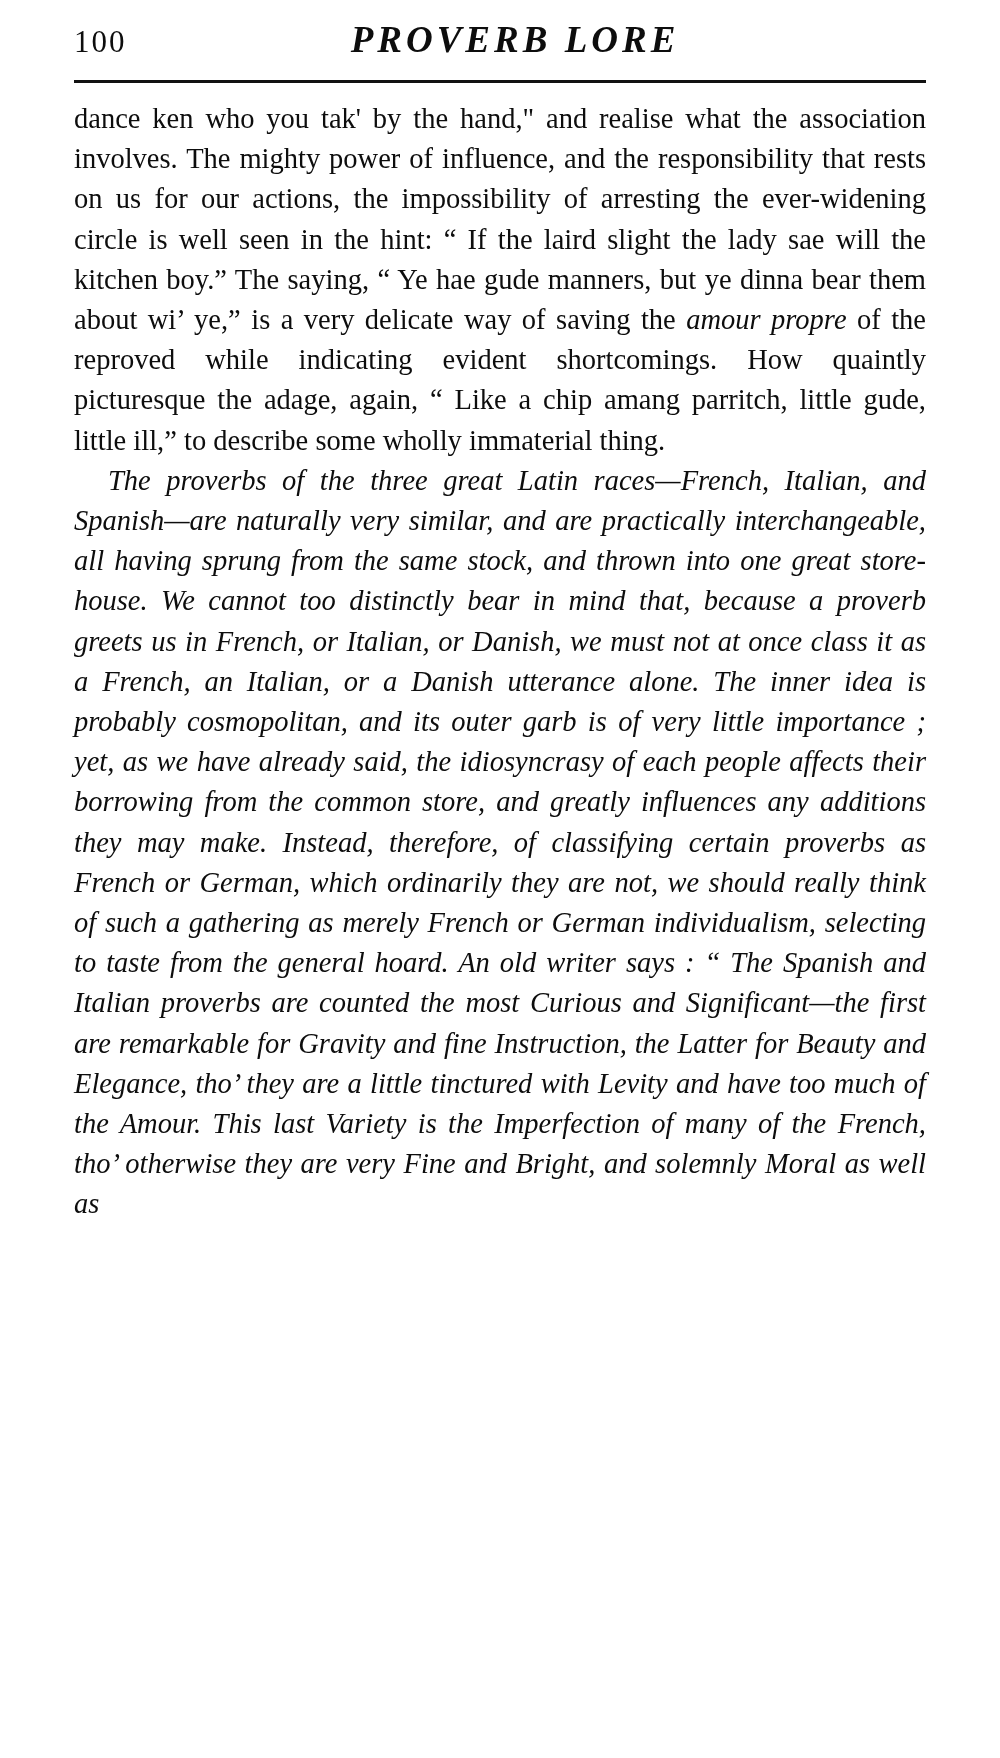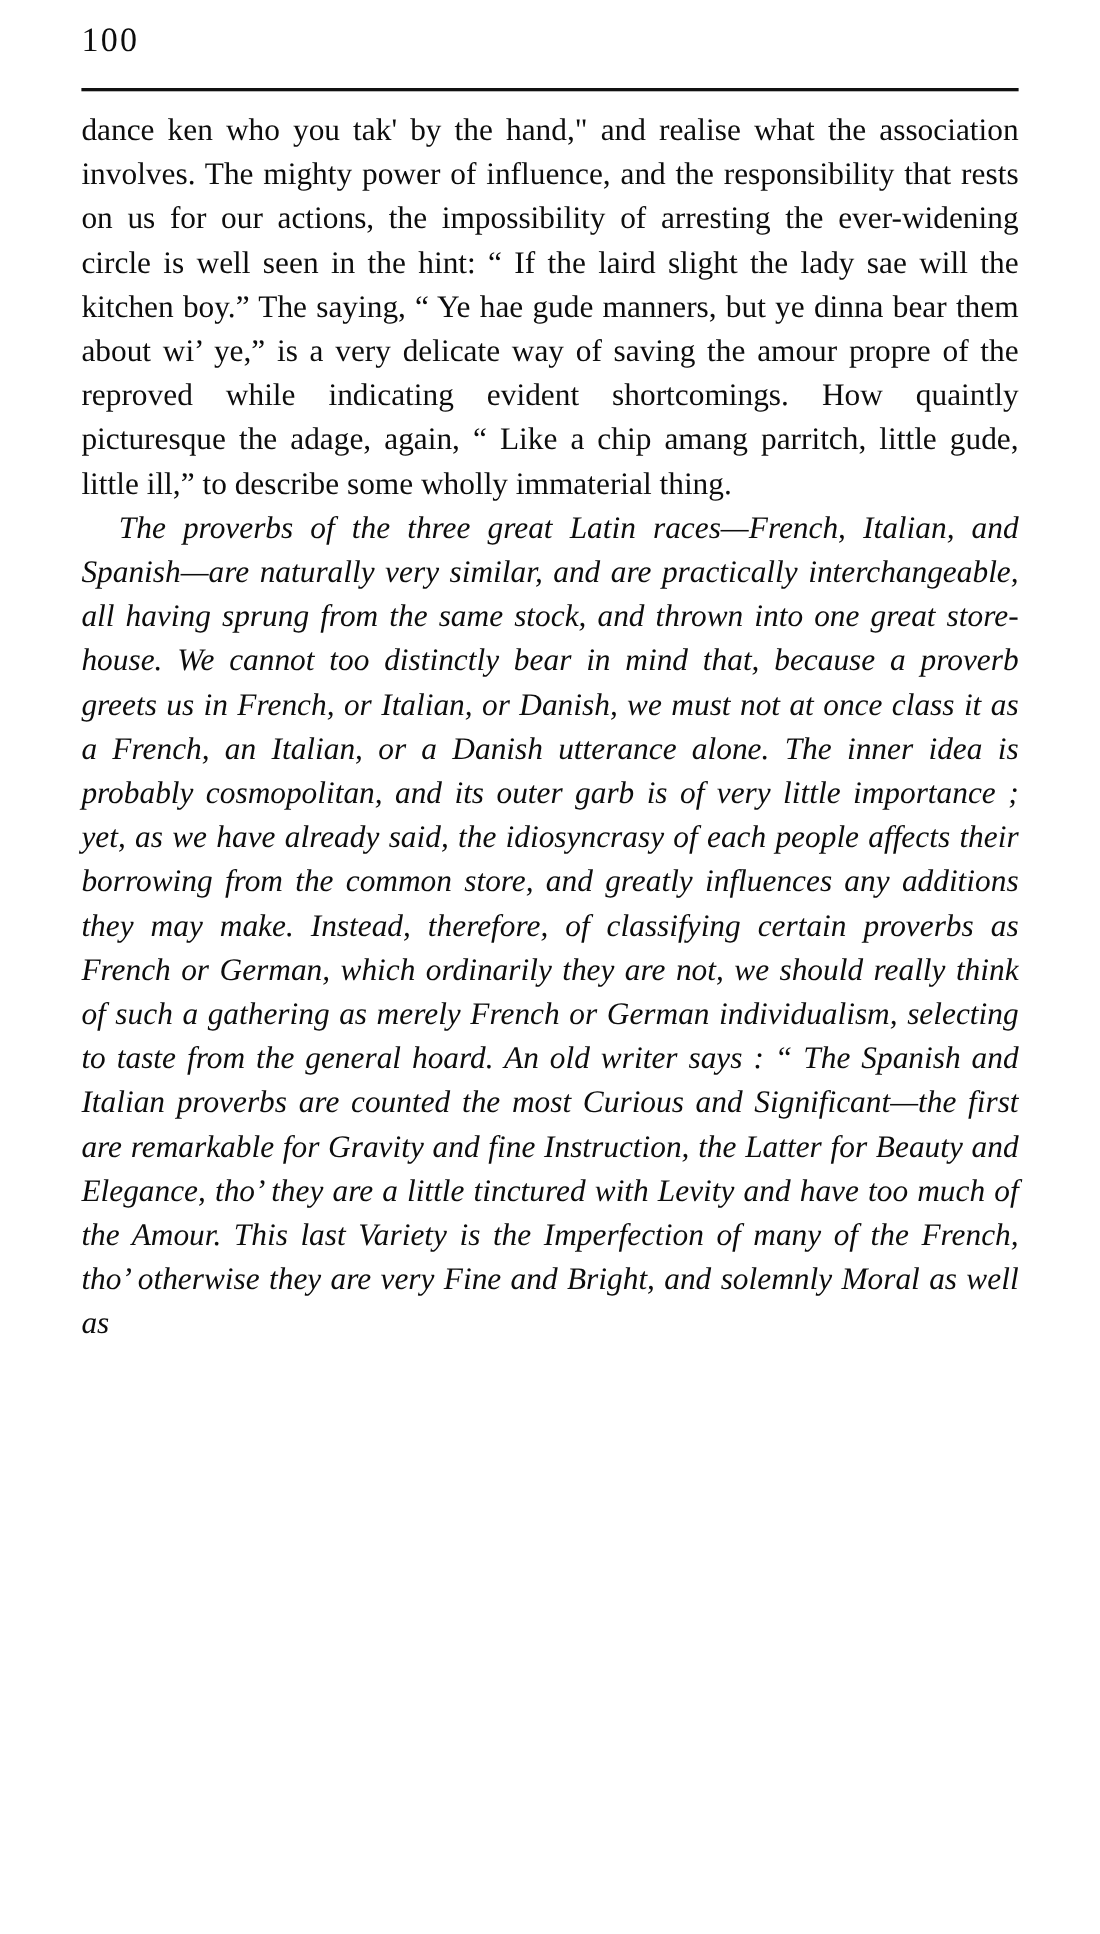--- a/index.html
+++ b/index.html
@@ -57,30 +57,32 @@
     hyphens: none;
   }
   .body-text p {
     margin: 0;
   }
   .body-text p.indent {
     text-indent: 34px;
     font-style: italic;
   }
   .it {
+    font-style: italic;
     margin-top: 30px;
   }
 </style>
 </head>
 <body>
 
 <div class="page">
 
   <div class="header">
     <div class="folio">100</div>
+    <div class="running-title">PROVERB LORE</div>
   </div>
 
   <hr class="rule">
 
   <div class="body-text" id="body-text">
       <p><span>dance ken who you tak' by the hand," and realise what the association involves.  The mighty power of influence, and the responsibility that rests on us for our actions, the impossibility of arresting the ever-widening circle is well seen in the hint: “ If the laird slight the lady sae will the kitchen boy.”  The saying, “ Ye hae gude manners, but ye dinna bear them about wi’ ye,” is a very delicate way of saving the </span><span class="it">amour propre</span><span> of the reproved while indicating evident shortcomings.  How quaintly picturesque the adage, again, “ Like a chip amang parritch, little gude, little ill,” to describe some wholly immaterial thing.</span></p>
       <p class="indent"><span>The proverbs of the three great Latin races—French, Italian, and Spanish—are naturally very similar, and are practically interchangeable, all having sprung from the same stock, and thrown into one great store-house. We cannot too distinctly bear in mind that, because a proverb greets us in French, or Italian, or Danish, we must not at once class it as a French, an Italian, or a Danish utterance alone.  The inner idea is probably cosmopolitan, and its outer garb is of very little importance ; yet, as we have already said, the idiosyncrasy of each people affects their borrowing from the common store, and greatly influences any additions they may make.  Instead, therefore, of classifying certain proverbs as French or German, which ordinarily they are not, we should really think of such a gathering as merely French or German individualism, selecting to taste from the general hoard.  An old writer says : “ The Spanish and Italian proverbs are counted the most Curious and Significant—the first are remarkable for Gravity and fine Instruction, the Latter for Beauty and Elegance, tho’ they are a little tinctured with Levity and have too much of the Amour.  This last Variety is the Imperfection of many of the French, tho’ otherwise they are very Fine and Bright, and solemnly Moral as well as</span></p>
     </div>
 
 </div>

